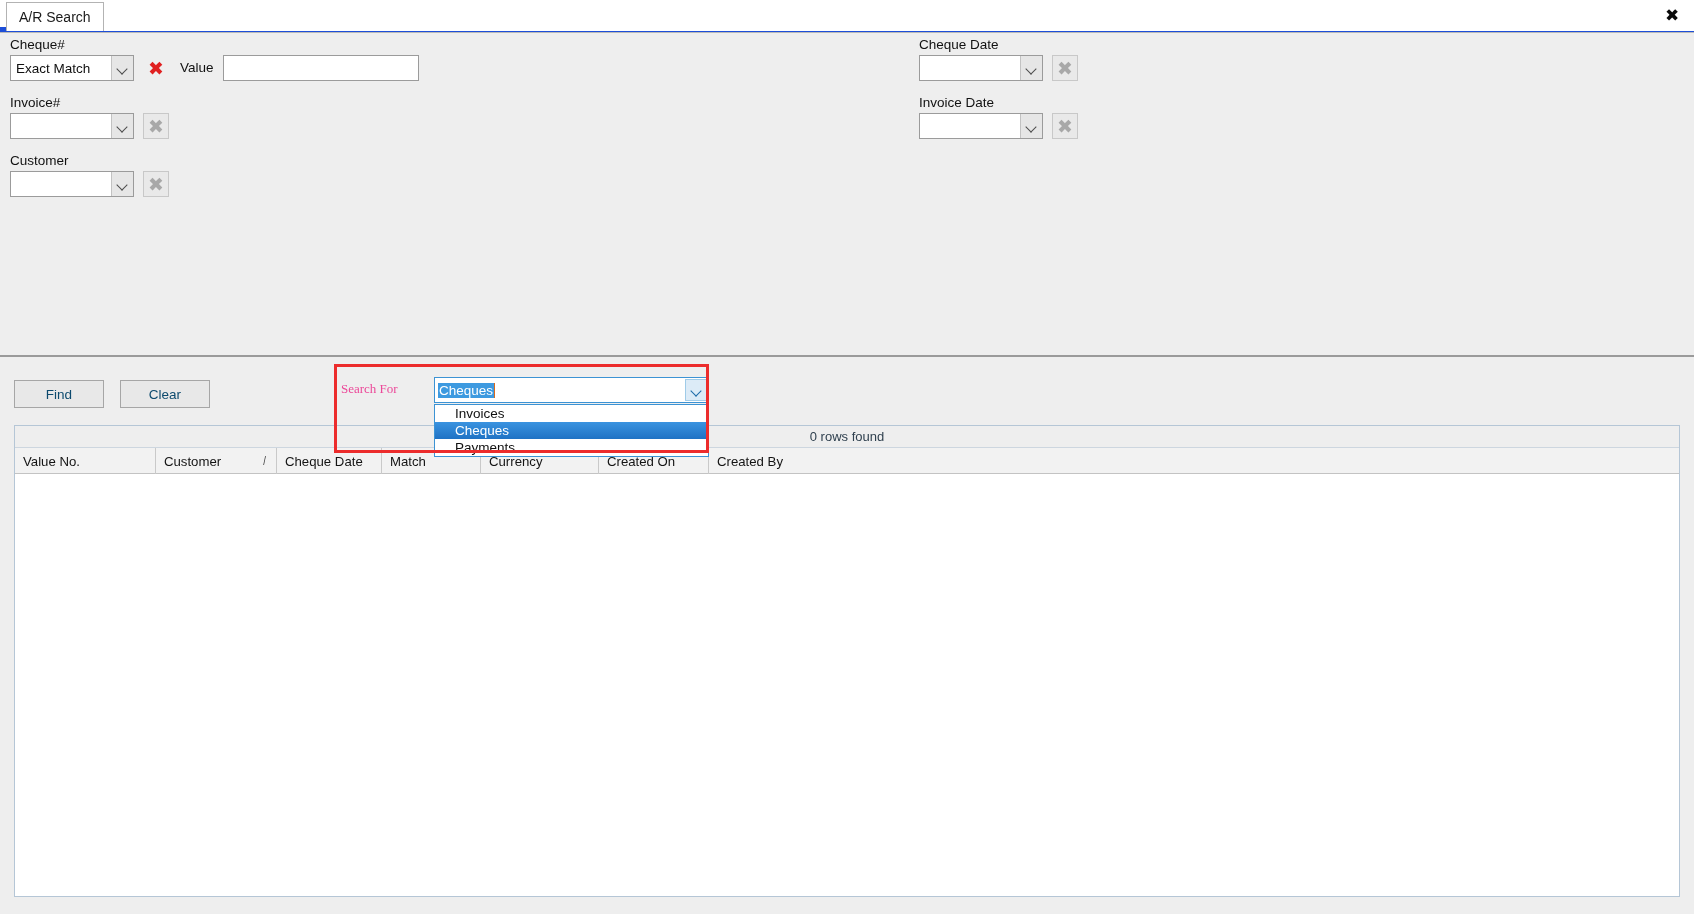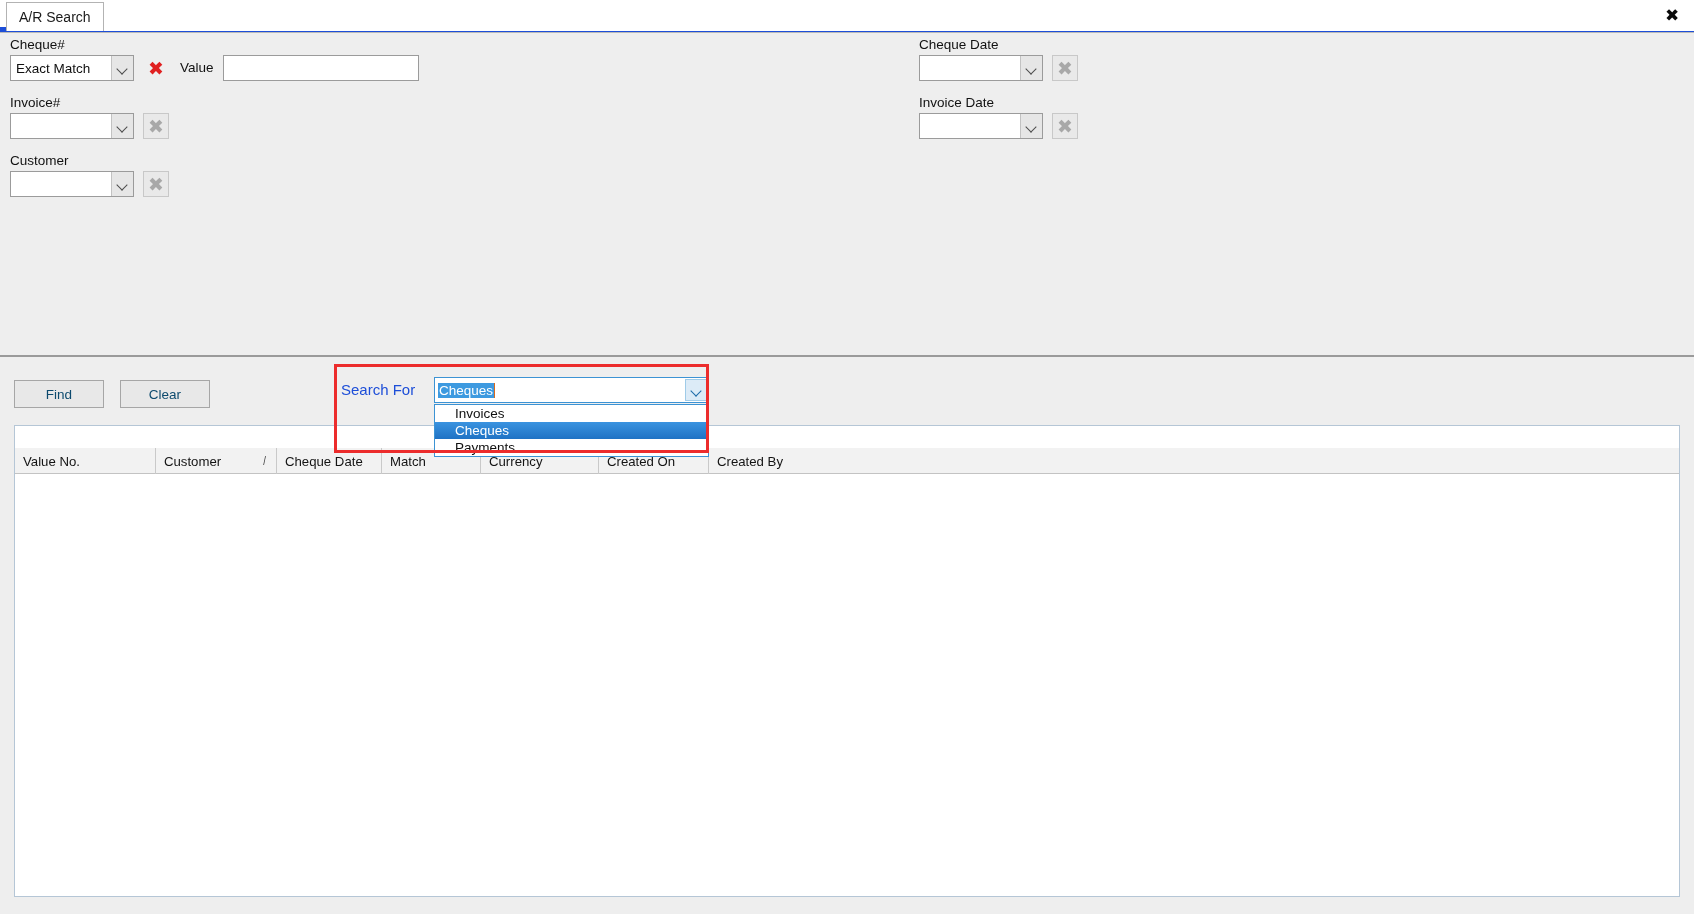--- a/index.html
+++ b/index.html
@@ -173,22 +173,23 @@
     font-family: "Liberation Sans", sans-serif;
     font-size: 13.5px;
     color: #0c4a6e;
     display: flex; align-items: center; justify-content: center;
     cursor: pointer;
   }
 
   .searchfor-label {
     position: absolute;
     left: 341px; top: 381px;
-    font-size: 15px;
-    color: #1d4ed8;
+    font-size: 13px;
+    color: #ec4899;
+    font-family: Liberation Serif, serif;
   }
 
   
   .combo-open {
     position: absolute;
     left: 434px; top: 377px;
     width: 275px; height: 26px;
     background: #ffffff;
     border: 1px solid #3c93d4;
     display: flex; align-items: center;
@@ -417,20 +418,23 @@
 
   <div class="dropdown-list">
     <div class="dd-item">Invoices</div>
     <div class="dd-item selected">Cheques</div>
     <div class="dd-item">Payments</div>
   </div>
 
   <div class="annot"></div>
 
   <div class="grid-wrap">
+    <div class="grid-status">
+      <span>0 rows found</span>
+    </div>
     <div class="grid-head">
       <div class="gcol" style="width:141px;">
         <span>Value No.</span>
       </div>
       <div class="gcol" style="width:121px;">
         <span>Customer</span>
         <span class="sortmark">/</span>
       </div>
       <div class="gcol" style="width:105px;">
         <span>Cheque Date</span>

